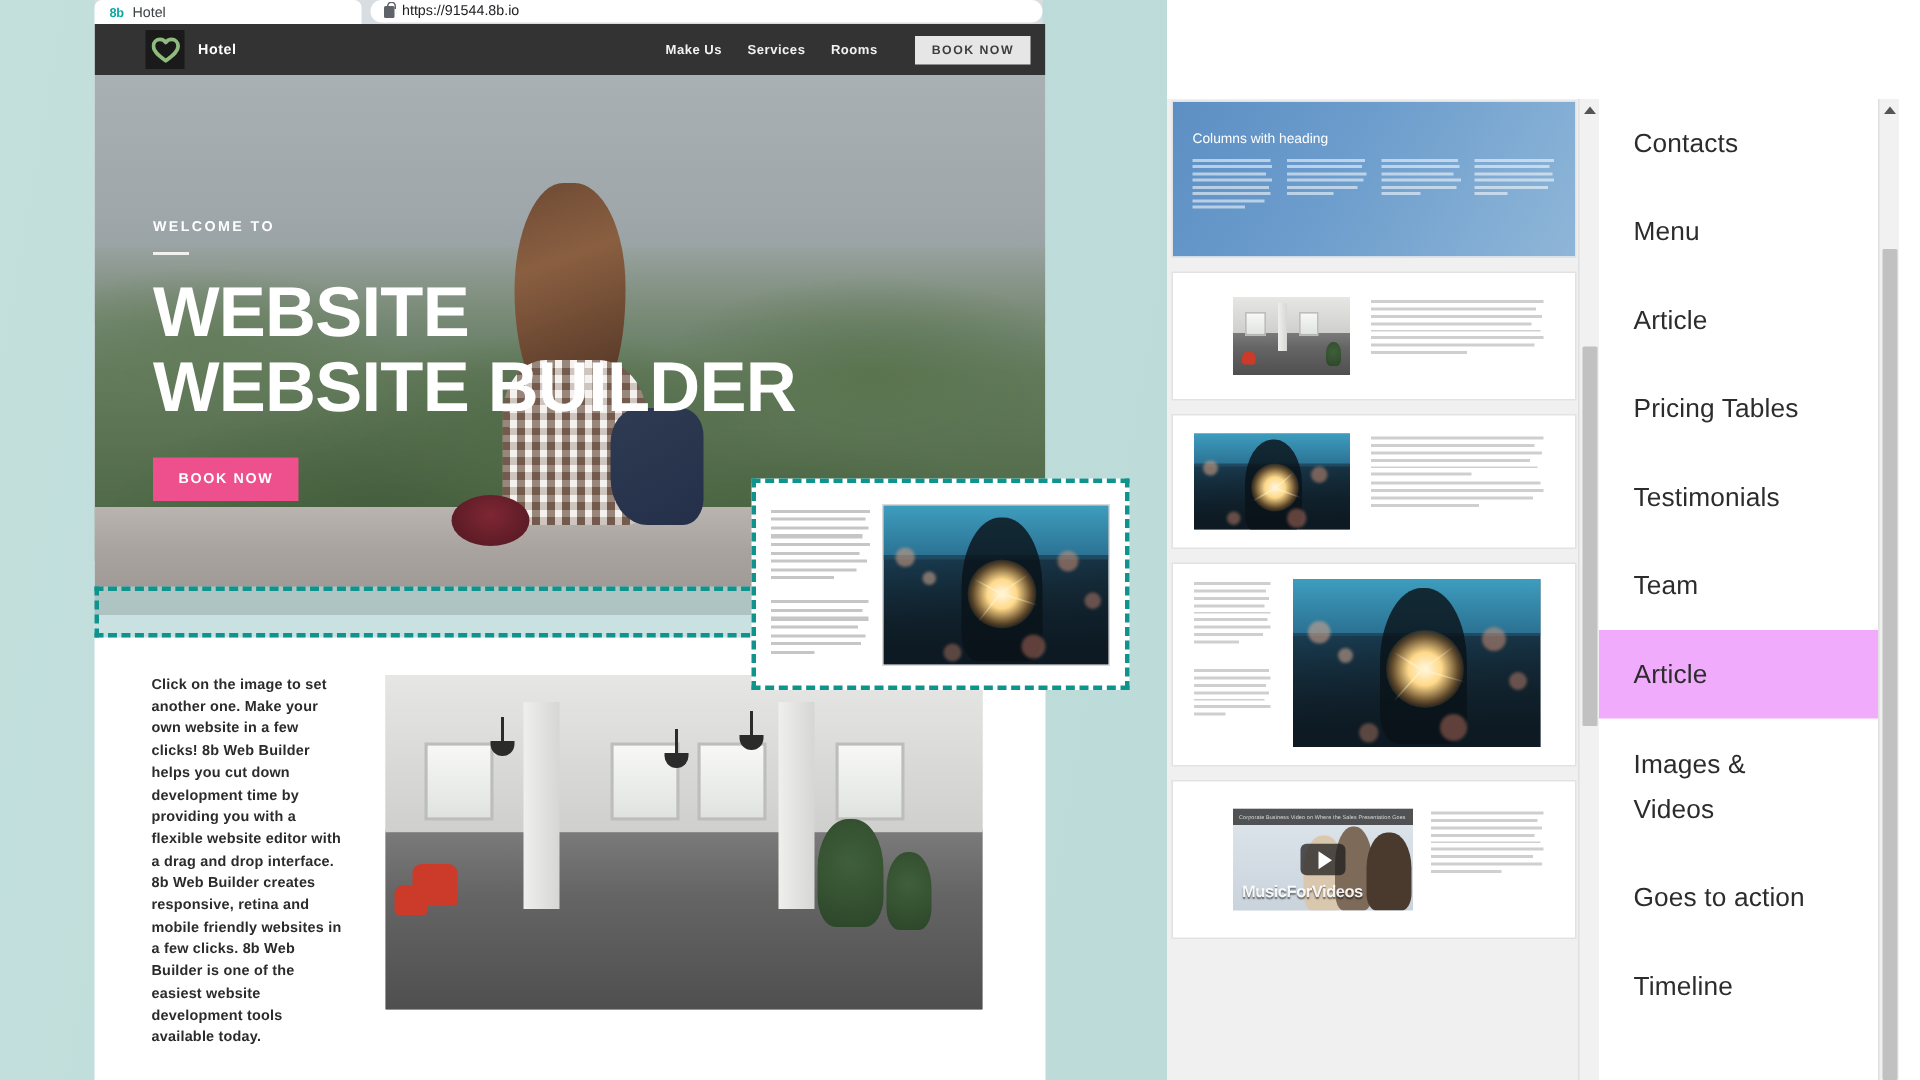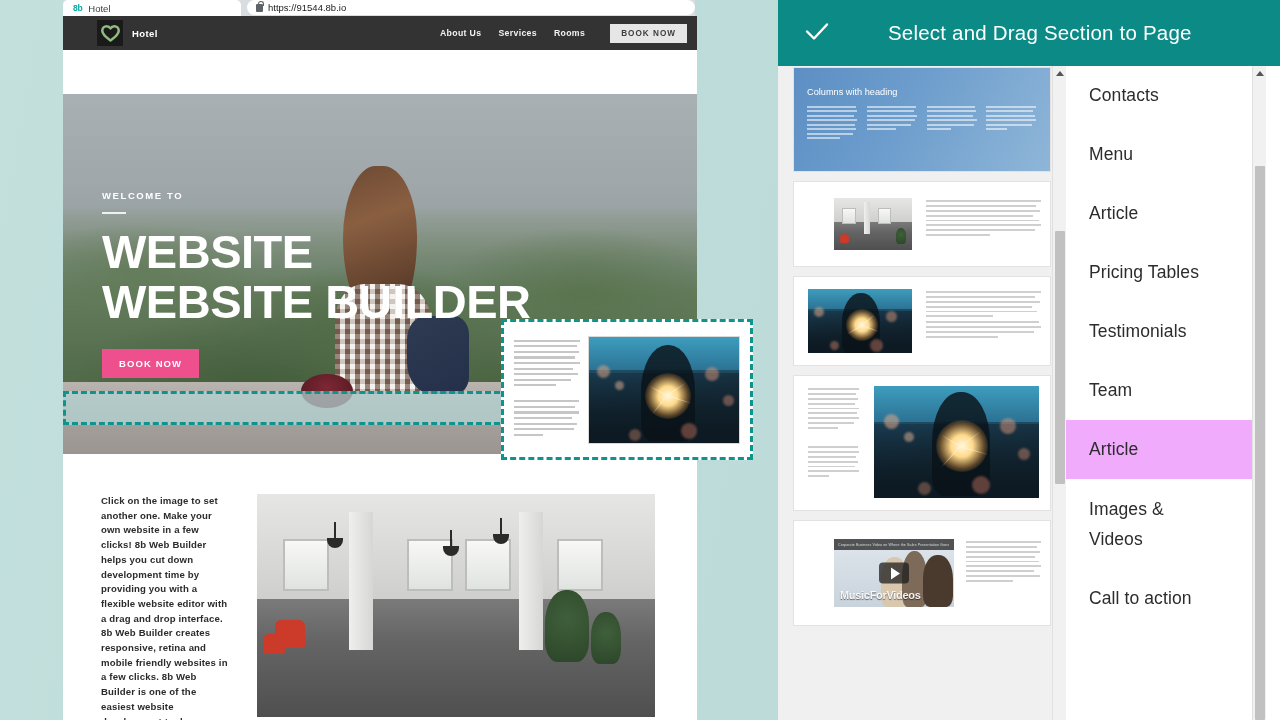--- a/index.html
+++ b/index.html
@@ -73,21 +73,20 @@
   .btn-book-nav {
     margin-left: 8px; background: #e6e6e6; color: #3d3d3d;
     font-size: 8.2px; font-weight: 700; letter-spacing: 1px;
     padding: 5px 11px; white-space: nowrap;
   }
 
   
   .hero {
     position: relative; height: 360px; overflow: hidden;
     background: #8e9aa0;
-    margin-top: 44px;
   }
   .hero-photo { position: absolute; inset: 0; }
   .hero-sky {
     position: absolute; left:0; top:0; width:100%; height: 46%;
     background: linear-gradient(180deg,#a9b0b4 0%, #9fa7ab 55%, #8f9a96 100%);
   }
   .hero-forest {
     position: absolute; left:0; top:32%; width:100%; height: 58%;
     background:
       radial-gradient(ellipse 180px 70px at 12% 30%, rgba(96,122,84,.75), transparent 70%),
@@ -234,21 +233,21 @@
   .panel-title {
     color: #ffffff; font-size: 20.5px; letter-spacing: .2px; font-weight: 400;
     position: absolute; left: 110px;
   }
 
   .panel-body { position: absolute; left:0; top: 66px; width: 502px; height: 654px; display: flex; }
 
   
   .thumbs {
     width: 288px; height: 100%; background: #f0f0f0;
-    position: relative; overflow: hidden; padding: 2px 16px 0 16px;
+    position: relative; overflow: hidden; padding: 2px 16px 0 4px;
   }
   .thumb {
     background: #ffffff; margin-bottom: 11px; position: relative; overflow: hidden;
     box-shadow: 0 0 0 1px #e2e2e2;
   }
   .thumb-0 { height: 103px; }
   .thumb-1 { height: 84px; }
   .thumb-2 { height: 88px; }
   .thumb-3 { height: 134px; }
   .thumb-4 { height: 104px; text-align: center; }
@@ -348,21 +347,21 @@
     <div class="site-header">
       <div class="brand">
         <div class="brand-logo">
           <svg class="heart-svg" viewBox="0 0 24 22" aria-hidden="true">
             <path d="M12 20.5 C5 15.5 1.6 12.2 1.6 8.2 C1.6 4.8 4.1 2.4 7.2 2.4 C9.3 2.4 11 3.5 12 5.1 C13 3.5 14.7 2.4 16.8 2.4 C19.9 2.4 22.4 4.8 22.4 8.2 C22.4 12.2 19 15.5 12 20.5 Z" fill="none" stroke="#8fbb7e" stroke-width="3.2" stroke-linejoin="round"></path>
           </svg>
         </div>
         <span class="brand-name">Hotel</span>
       </div>
       <nav class="site-nav">
-        <a href="#">About Us</a>
+        <a href="#">Make Us</a>
         <a href="#">Services</a>
         <a href="#">Rooms</a>
         <span class="btn-book-nav">BOOK NOW</span>
       </nav>
     </div>
 
     <div class="hero">
       <div class="hero-photo">
         <div class="hero-sky"></div>
         <div class="hero-forest"></div>
@@ -440,28 +439,20 @@
       <div class="spark-core" style="left:56px;top:36px;width:46px;height:46px;"></div>
       <div class="spark-ray" style="left:78px;top:58px;width:26px;transform:rotate(18deg)"></div>
       <div class="spark-ray" style="left:78px;top:58px;width:22px;transform:rotate(-34deg)"></div>
       <div class="spark-ray" style="left:78px;top:58px;width:24px;transform:rotate(128deg)"></div>
       <div class="spark-ray" style="left:78px;top:58px;width:20px;transform:rotate(208deg)"></div>
     </div>
   </div>
 
   <div class="panel">
 
-    <div class="panel-header">
-      <span>
-        <svg class="check-svg" viewBox="0 0 34 34" aria-hidden="true">
-          <path d="M7 17.5 L14 24.5 L27 10.5" fill="none" stroke="#ffffff" stroke-width="2.4" stroke-linecap="round" stroke-linejoin="round"></path>
-        </svg>
-      </span>
-      <span class="panel-title">Select and  Drag Section to  Page</span>
-    </div>
 
     <div class="panel-body">
 
       <div class="thumbs">
 
         <div class="thumb thumb-0">
           <div class="t0-bg"></div>
           <div class="t0-title">Columns with heading</div>
           <div class="t0-cols">
             <div class="t0-col">
@@ -642,21 +633,24 @@
           <span>Team</span>
         </div>
         <div class="list-item active">
           <span>Article</span>
         </div>
         <div class="list-item two-line">
           <span>Images &amp;
 Videos</span>
         </div>
         <div class="list-item">
-          <span>Call to action</span>
+          <span>Goes to action</span>
+        </div>
+        <div class="list-item">
+          <span>Timeline</span>
         </div>
 
         <div class="scrollbar sb-list">
           <div class="sb-arrow"></div>
           <div class="sb-thumb" style="top:100px; height:554px;"></div>
         </div>
       </div>
 
     </div>
   </div>

